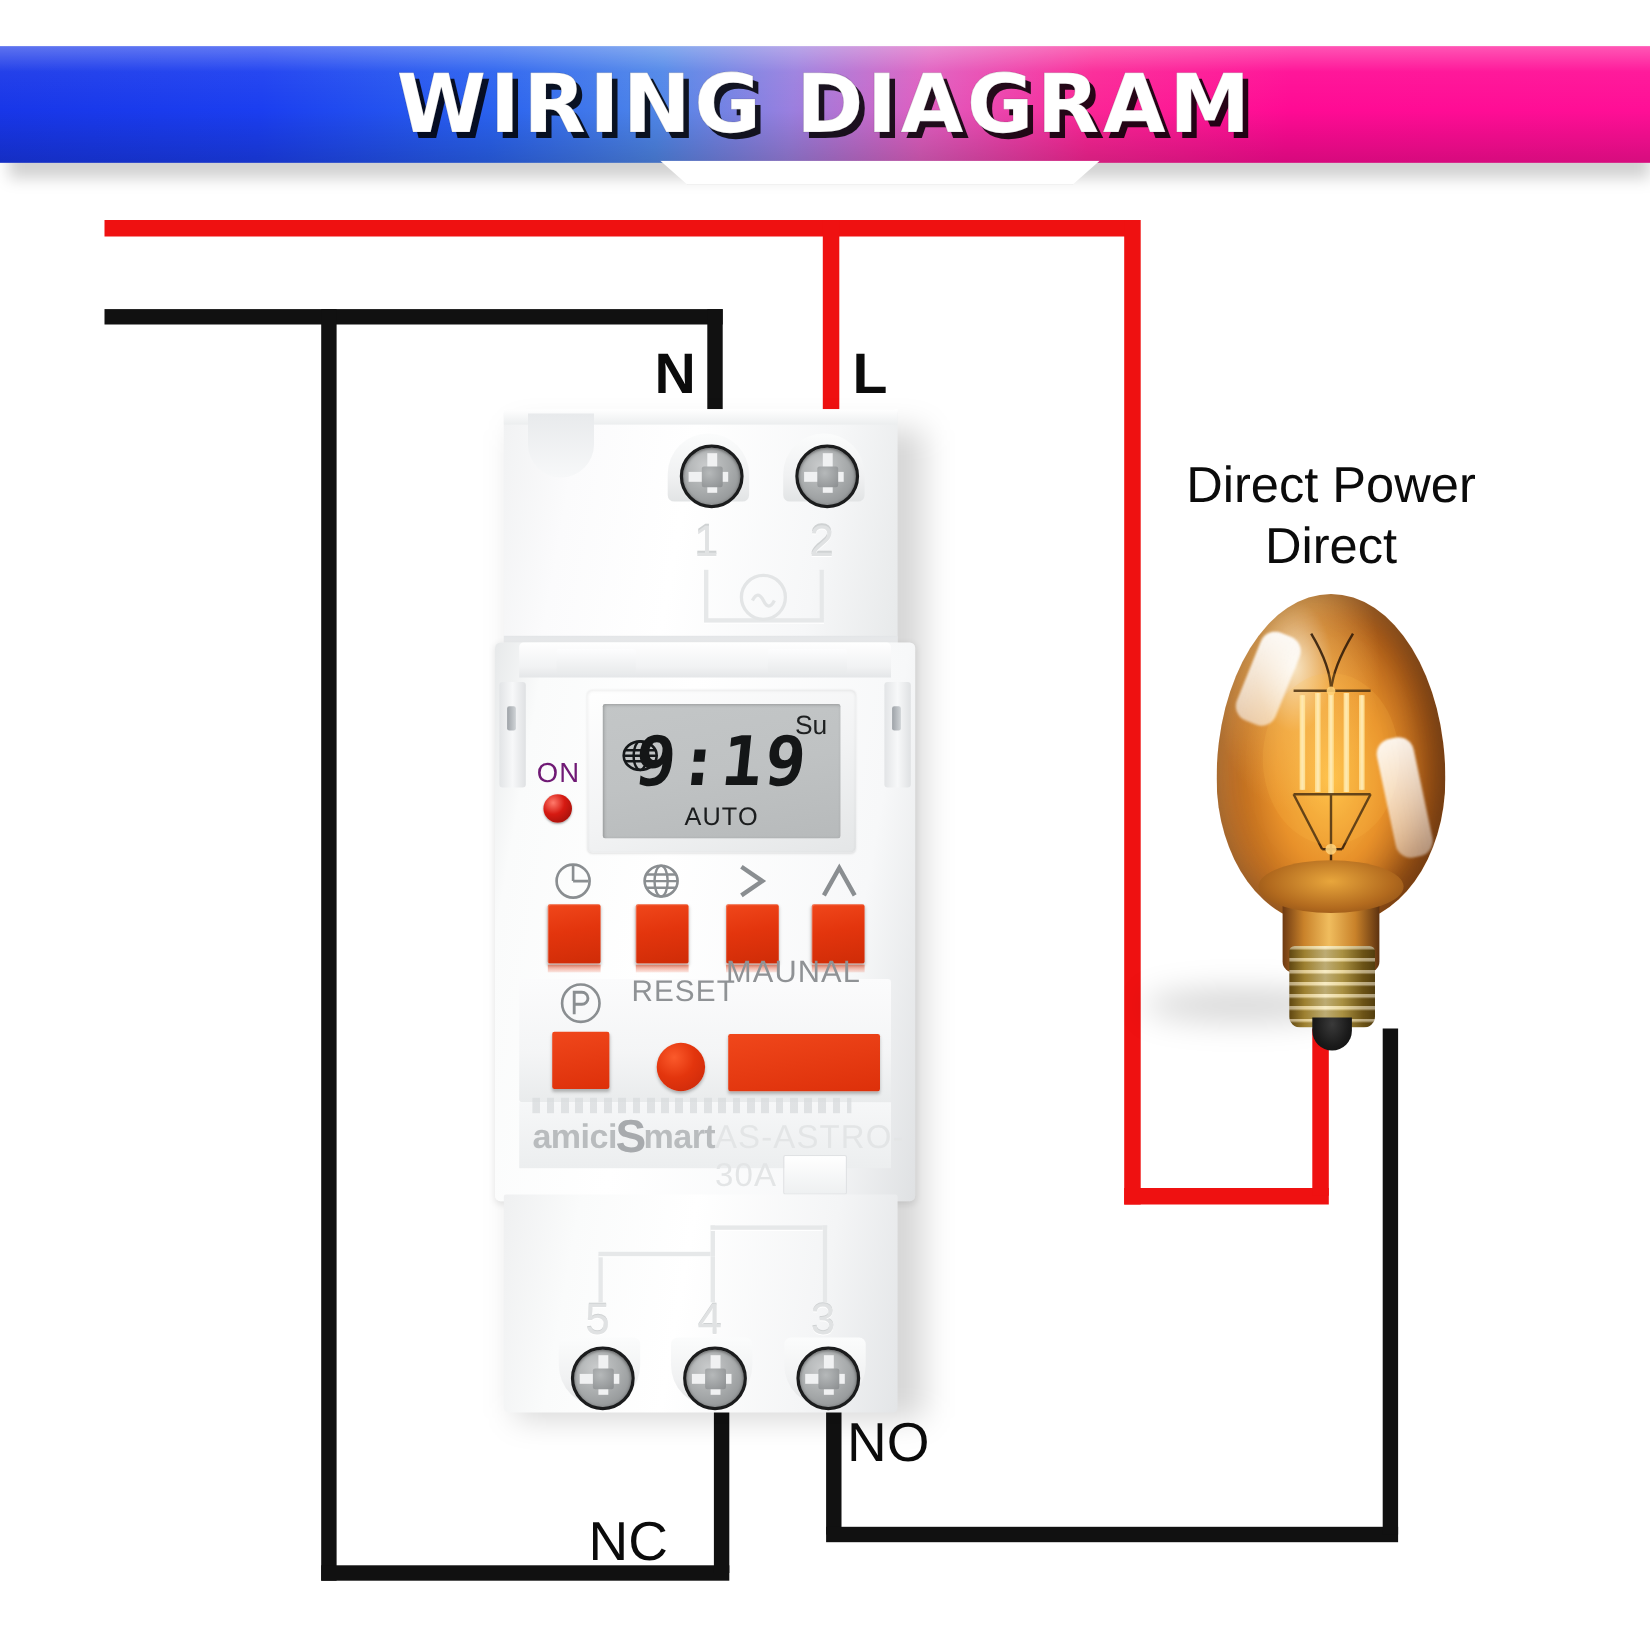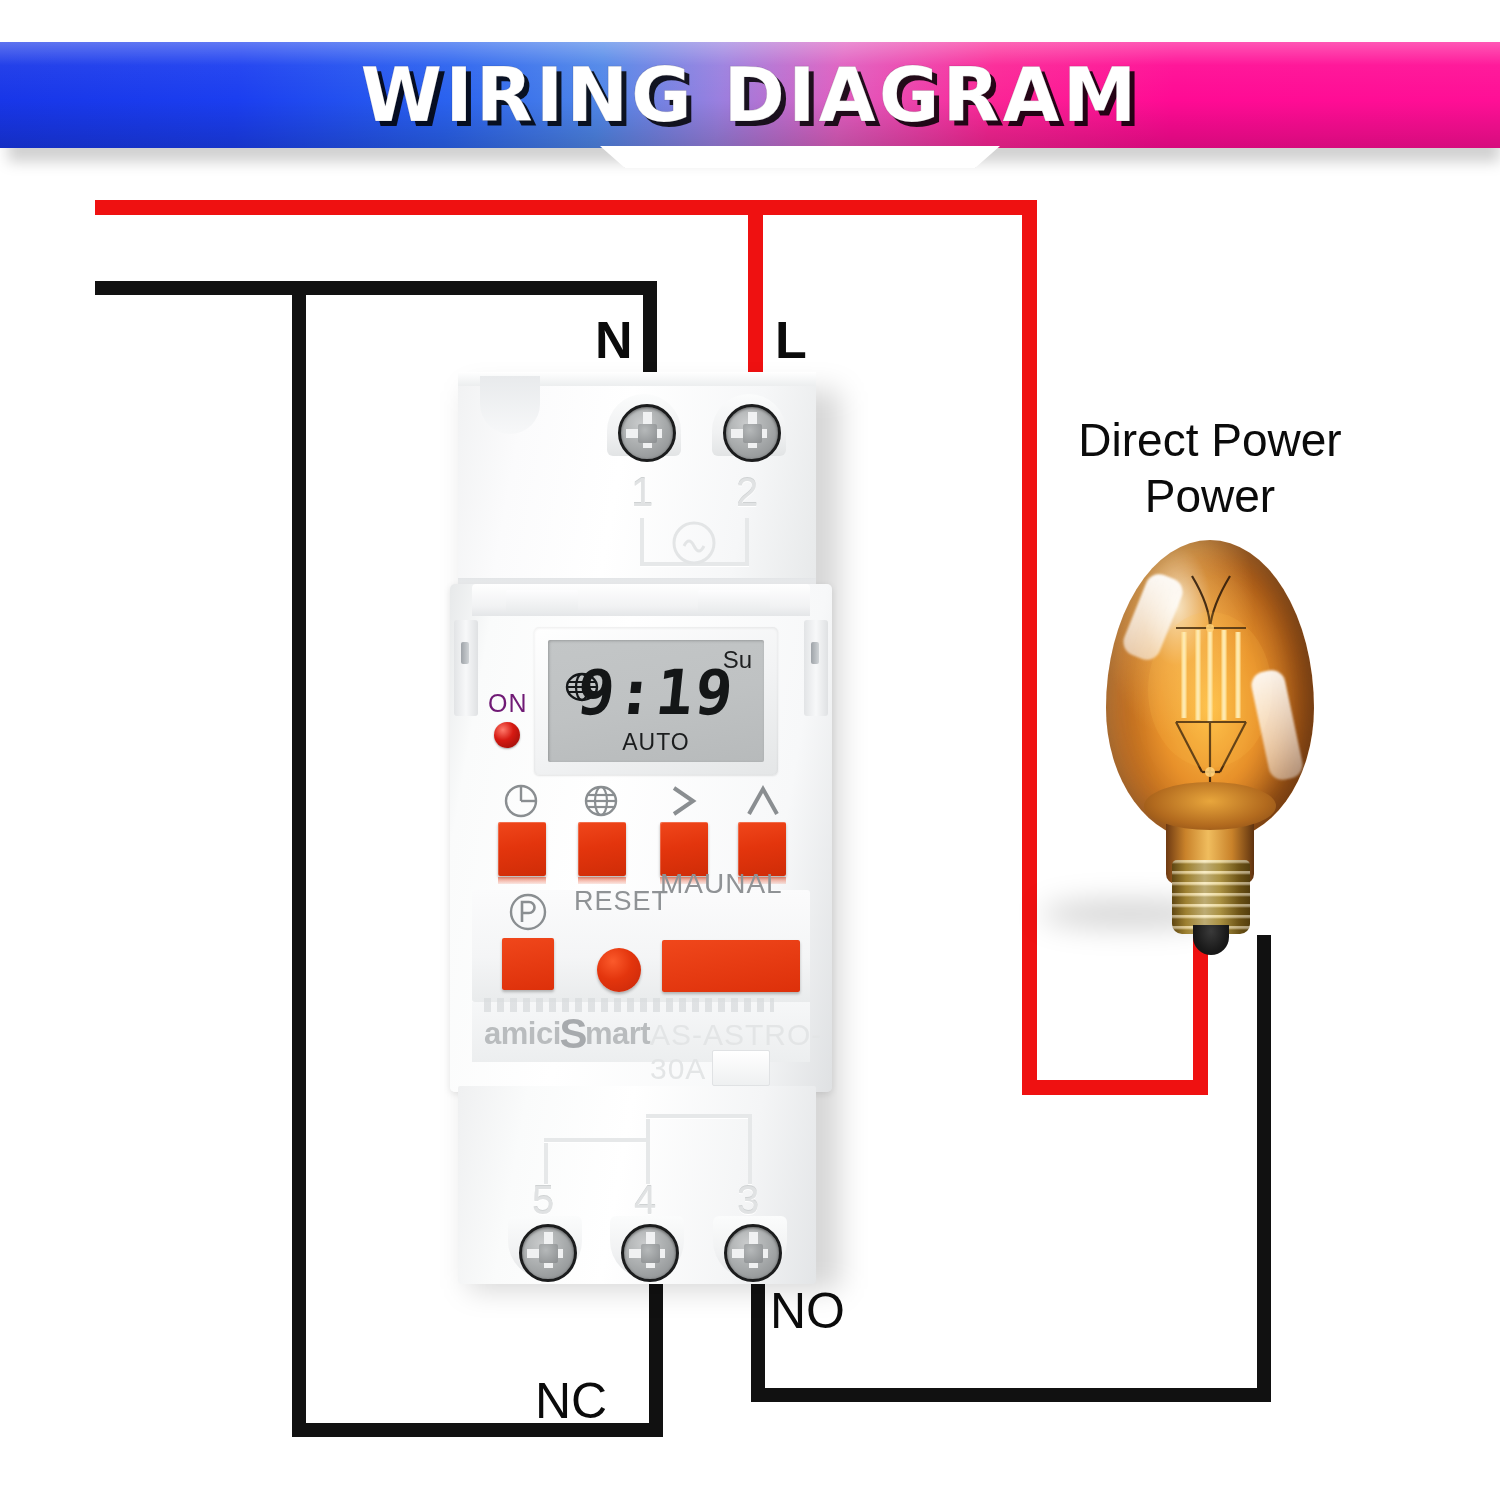--- a/index.html
+++ b/index.html
@@ -506,16 +506,16 @@
     <div class="bulb-base"></div>
     <div class="bulb-tip"></div>
   </div>
 
   <div class="lbl lbl-NL" style="left:595px;top:310px;">N</div>
   <div class="lbl lbl-NL" style="left:775px;top:310px;">L</div>
   <div class="lbl lbl-nc-no" style="left:535px;top:1372px;">NC</div>
   <div class="lbl lbl-nc-no" style="left:770px;top:1282px;">NO</div>
   <div class="lbl lbl-dpo" style="left:1000px;top:412px;">
     <div>Direct Power</div>
-    <div>Power</div>
+    <div>Direct</div>
   </div>
 
 </div>
 
 </body></html>

